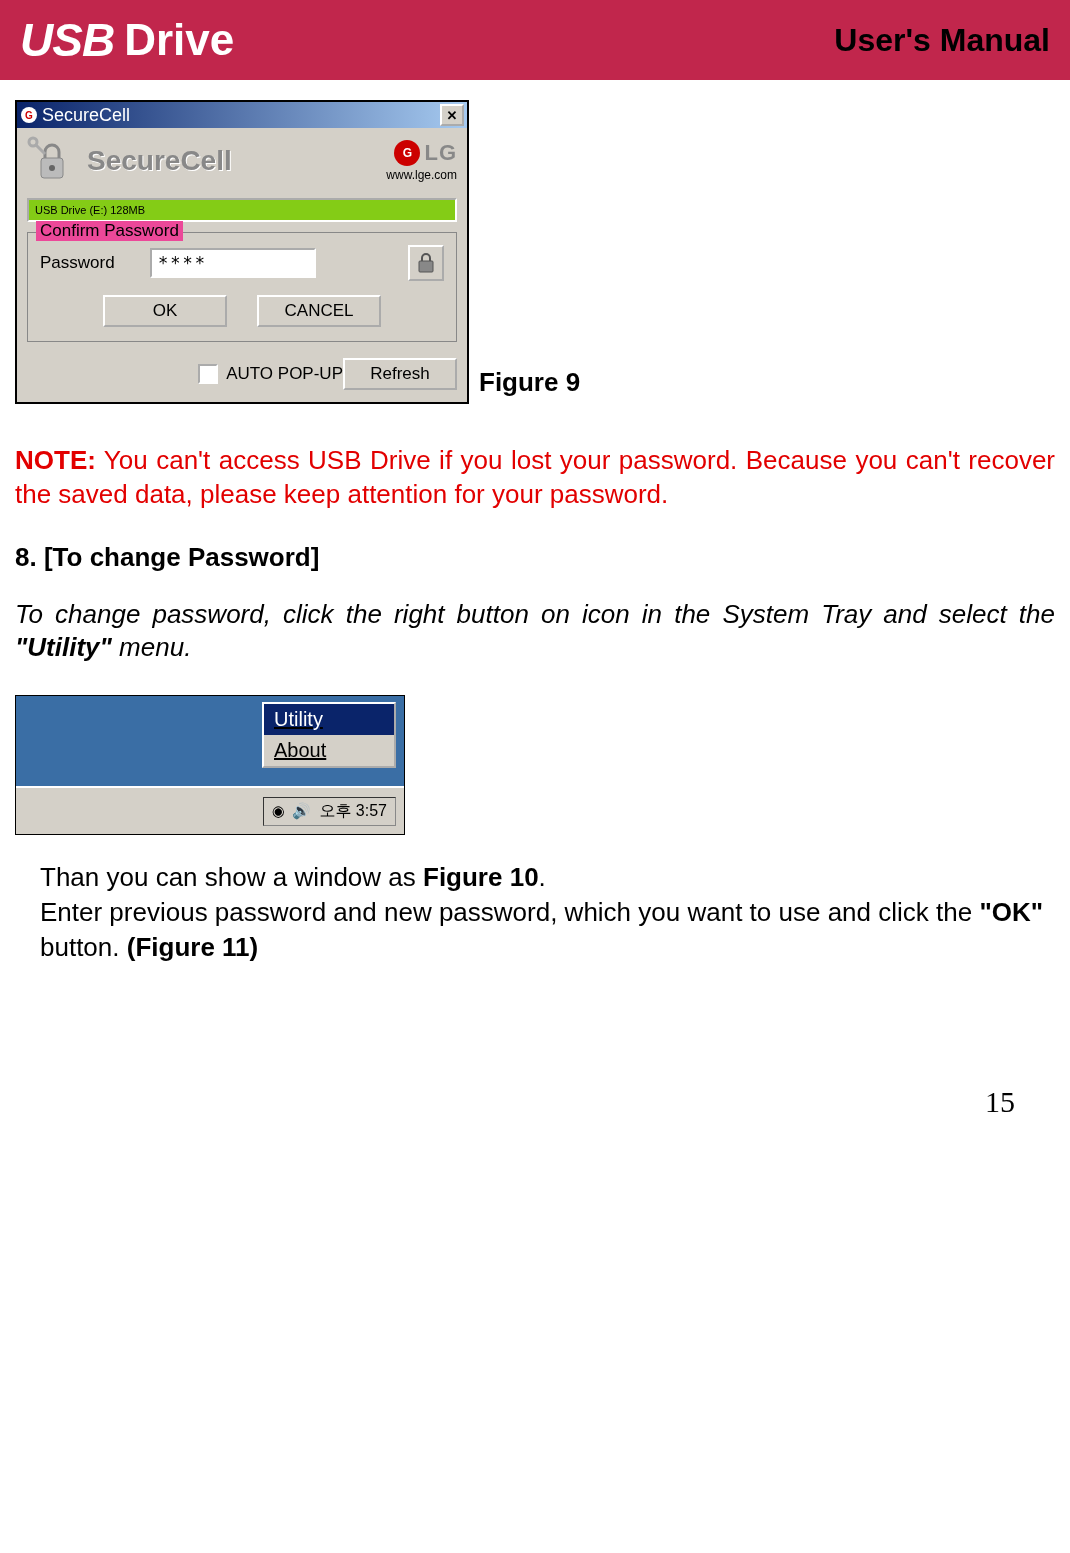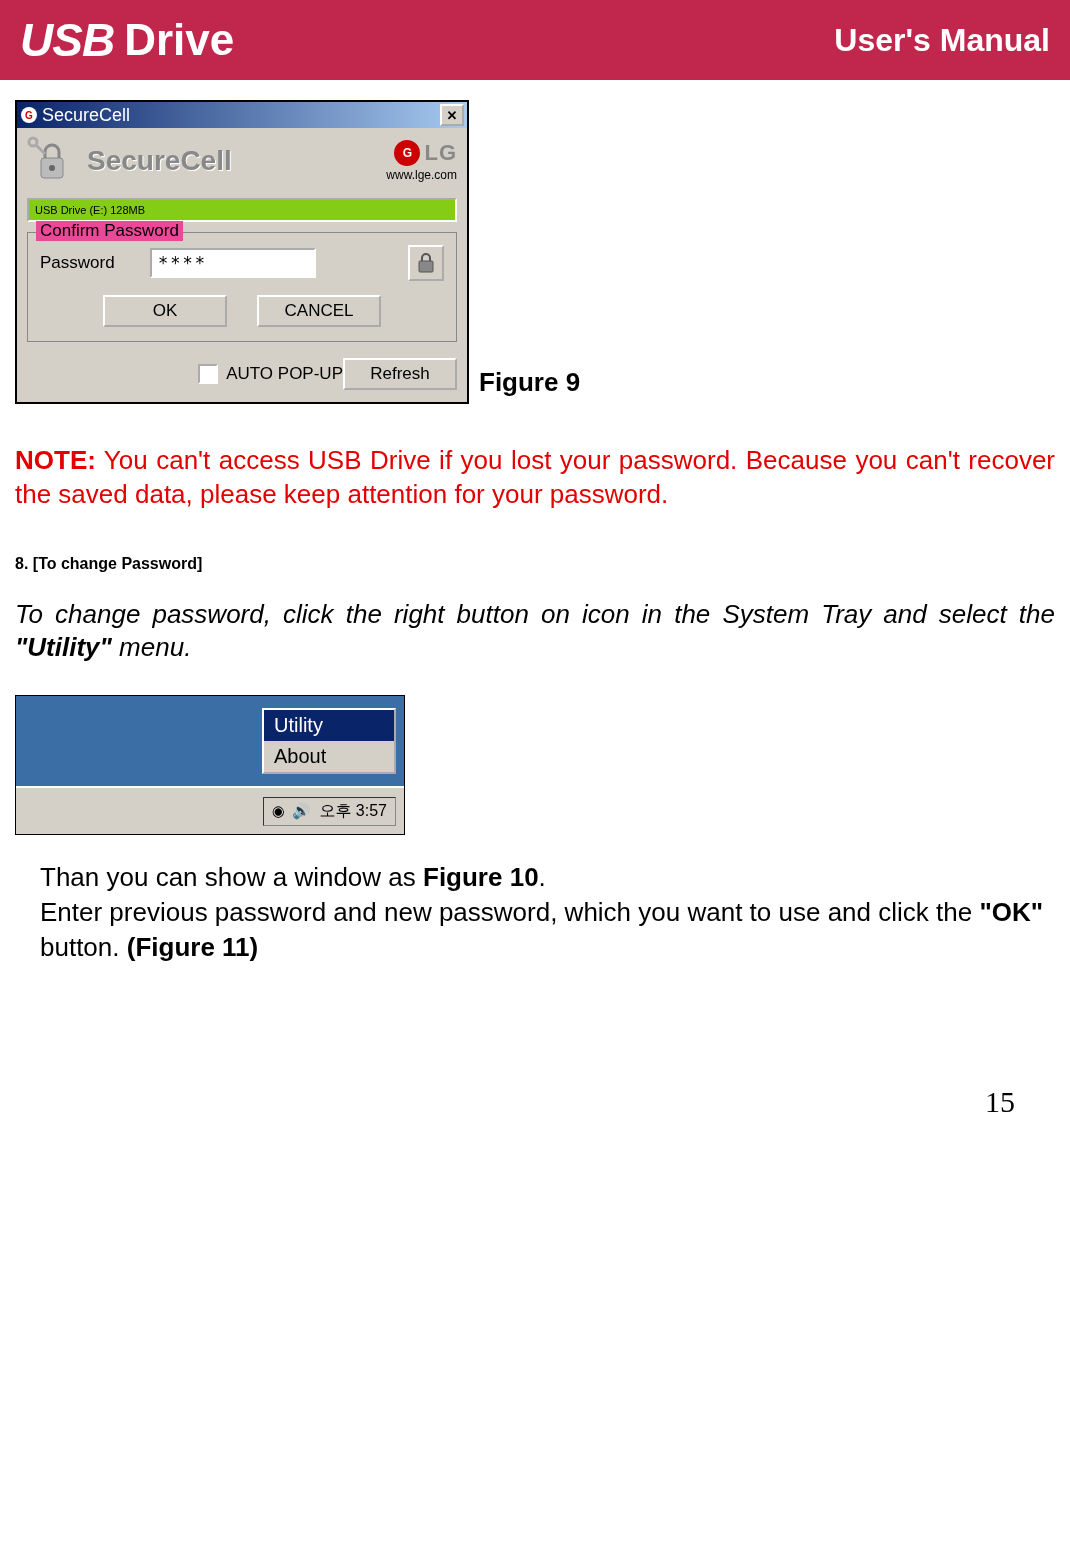--- a/index.html
+++ b/index.html
@@ -29,21 +29,21 @@
   .usb-logo .usb-part {
     font-size: 46px;
     letter-spacing: -1px;
   }
   .usb-logo .drive-part {
     font-size: 44px;
     font-style: normal;
     margin-left: 10px;
   }
   .manual-title {
-    color: #ffffff;
+    color: #000000;
     font-size: 32px;
     font-weight: bold;
   }
   .content {
     padding: 20px 15px 40px 15px;
   }
   .figure-container {
     display: flex;
     align-items: flex-end;
     gap: 10px;
@@ -246,22 +246,22 @@
     margin-top: 40px;
     font-size: 26px;
     color: #e20000;
     text-align: justify;
     line-height: 1.3;
   }
   .note-block .note-label {
     font-weight: bold;
   }
   .section-head {
-    margin-top: 43px;
-    font-size: 16px;
+    margin-top: 30px;
+    font-size: 26px;
     font-weight: bold;
   }
   .section-head .num { font-weight: bold; }
   .body-text {
     margin-top: 25px;
     font-size: 26px;
     text-align: justify;
     line-height: 1.3;
     font-style: italic;
   }
@@ -273,24 +273,25 @@
     height: 140px;
     border: 1px solid #000;
     background: linear-gradient(#3a6ea5, #3a6ea5);
     position: relative;
     padding: 6px;
     box-sizing: border-box;
   }
   .context-menu {
     position: absolute;
     right: 8px;
-    top: 12px;
+    top: 6px;
     width: 130px;
     background: #d4d0c8;
     border: 2px outset #fff;
+    text-decoration: underline;
   }
   .menu-item {
     padding: 4px 10px;
     font-size: 20px;
     font-family: Tahoma, sans-serif;
   }
   .menu-item.sel {
     background: #0a246a;
     color: #fff;
   }

